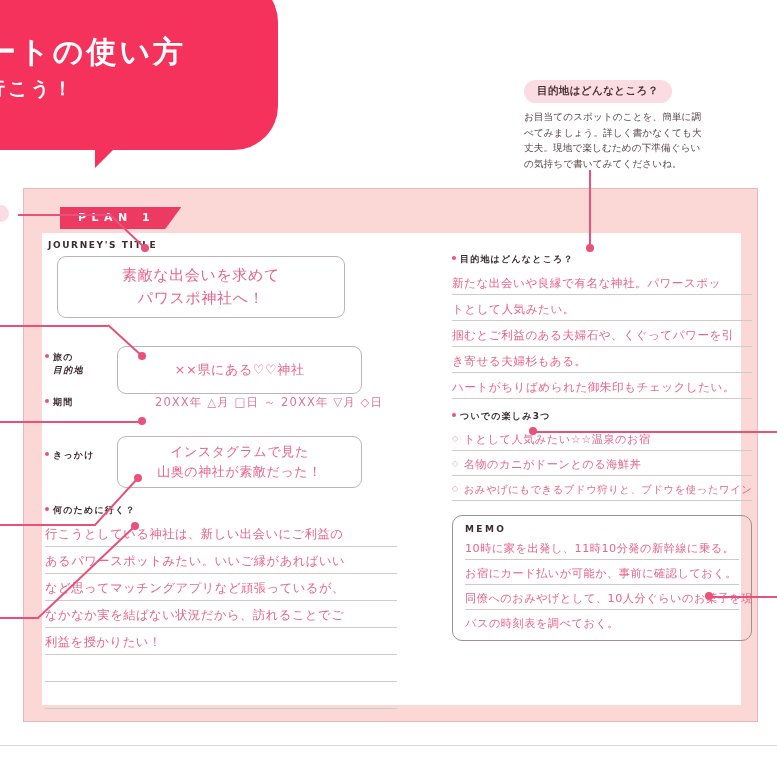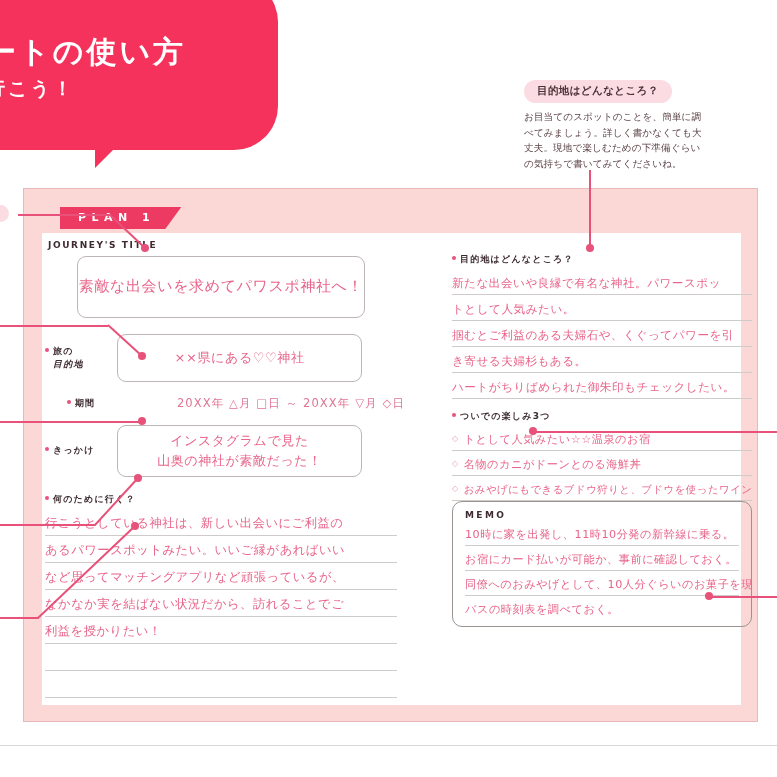--- a/index.html
+++ b/index.html
@@ -124,20 +124,21 @@
   }
 
   
   .wbox {
     border: 1px solid #BDB6B4;
     border-radius: 9px;
     box-sizing: border-box;
     background: #fff;
     display: flex; align-items: center; justify-content: center;
     text-align: center;
+    margin-top: 12px;
   }
   .hand {
     color: #E8648A;
     font-size: 13px;
     line-height: 1.55;
     letter-spacing: 0.6px;
   }
   .hand-big { font-size: 15px; }
 
   
@@ -227,36 +228,36 @@
   <div class="card">
     <div class="card-inner"></div>
   </div>
 
   <div class="ribbon">PLAN 1</div>
 
   <div class="col-left">
 
     <div class="sec-label" style="letter-spacing:1.6px; margin-left:3px;">JOURNEY'S TITLE</div>
 
-    <div class="wbox" style="margin-top:6px; margin-left:32px; width:288px; height:62px; flex-direction:row;">
+    <div class="wbox" style="margin-top:6px; margin-left:12px; width:288px; height:62px; flex-direction:column;">
       <div class="hand hand-big">素敵な出会いを求めて</div>
       <div class="hand hand-big">パワスポ神社へ！</div>
     </div>
 
     <div class="left-field" style="margin-top:16px;">
       <div class="lab">
         <div class="sec-label"><span class="hdr-dot"></span><span>旅の</span></div>
         <div class="sec-label" style="margin-left:8px;font-style:italic;">目的地</div>
       </div>
       <div class="wbox" style="width:245px; height:48px;">
         <span class="hand">××県にある♡♡神社</span>
       </div>
     </div>
 
-    <div class="left-field" style="margin-top:13px;justify-content:flex-end;">
+    <div class="left-field" style="">
       <div class="lab sec-label">
         <span class="hdr-dot"></span><span>期間</span>
       </div>
       <div class="hand" style="font-size:11.5px; letter-spacing:1.1px; color:#E07494; padding-left:38px;">20XX年 △月 □日 ～ 20XX年 ▽月 ◇日</div>
     </div>
 
     <div class="left-field" style="margin-top:12px;">
       <div class="lab sec-label">
         <span class="hdr-dot"></span><span>きっかけ</span>
       </div>
@@ -327,21 +328,21 @@
         <span class="rule-text"><span class="tri">◇</span><span style="font-size:11.2px;">トとして人気みたい☆☆温泉のお宿</span></span>
       </div>
       <div class="rule-line" style="height:24px;">
         <span class="rule-text"><span class="tri">◇</span><span style="font-size:11.2px;">名物のカニがドーンとのる海鮮丼</span></span>
       </div>
       <div class="rule-line" style="height:24px;">
         <span class="rule-text"><span class="tri">◇</span><span style="font-size:10.4px;">おみやげにもできるブドウ狩りと、ブドウを使ったワイン</span></span>
       </div>
     </div>
 
-    <div class="memo" style="width:300px;">
+    <div class="memo" style="margin-top:14px; width:300px;">
       <div class="memo-title">MEMO</div>
       <div class="ruled">
         <div class="rule-line" style="height:24px;">
             <span class="rule-text" style="font-size:11.2px;">10時に家を出発し、11時10分発の新幹線に乗る。</span>
           </div>
         <div class="rule-line" style="height:24px;">
             <span class="rule-text" style="font-size:11.2px;">お宿にカード払いが可能か、事前に確認しておく。</span>
           </div>
         <div class="rule-line" style="height:24px;">
             <span class="rule-text" style="font-size:11.2px;">同僚へのおみやげとして、10人分ぐらいのお菓子を現</span>

